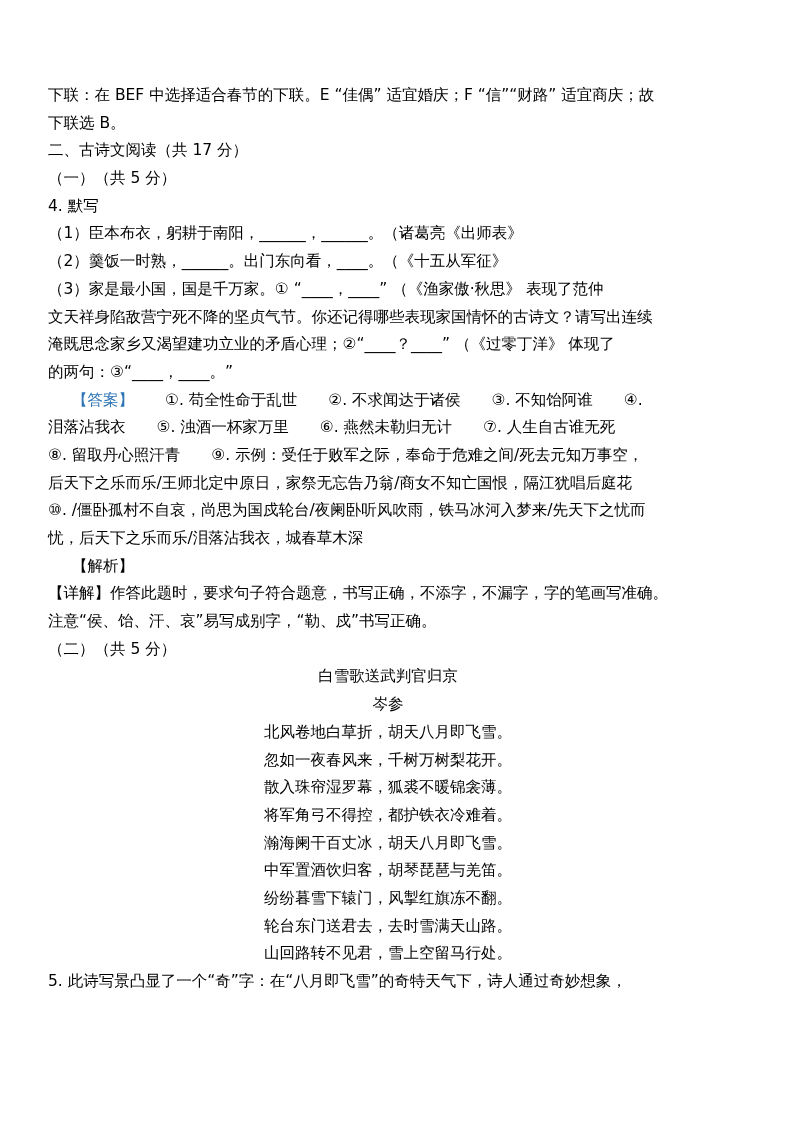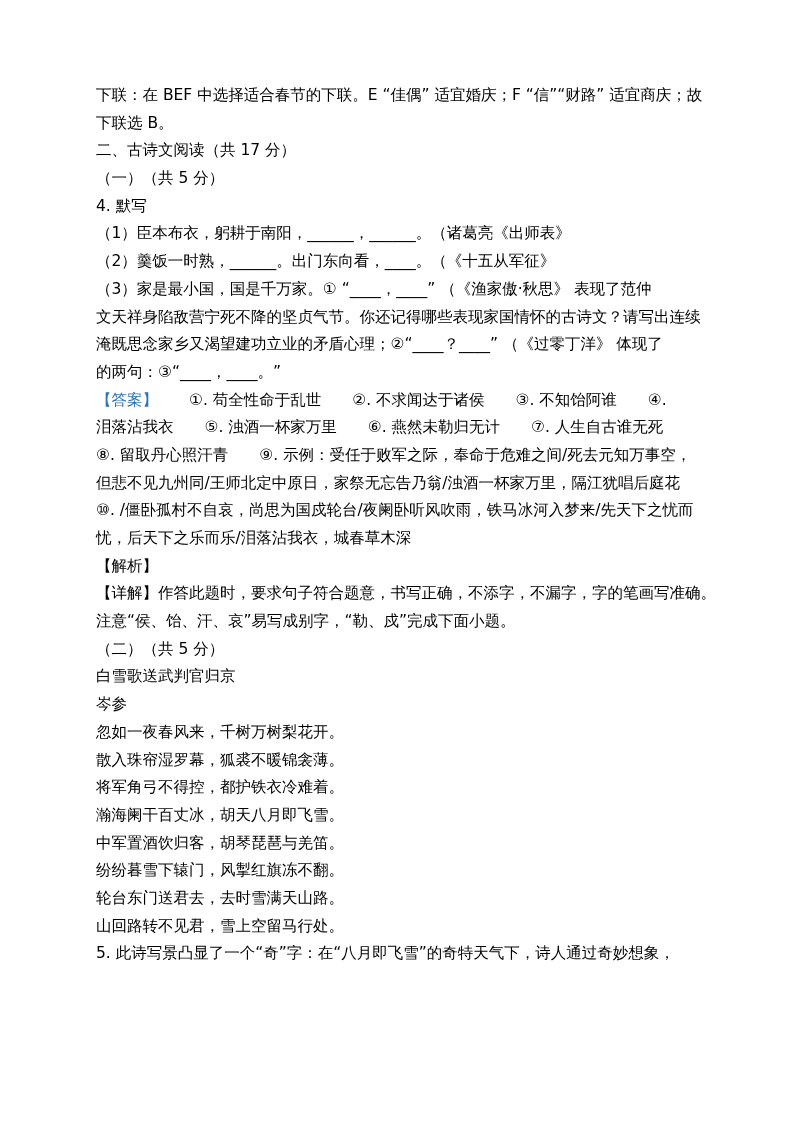--- a/index.html
+++ b/index.html
@@ -2,62 +2,63 @@
 <html><head>
 <meta charset="utf-8">
 <style>
   html, body { margin: 0; padding: 0; background: #ffffff; }
   .page {
     position: relative;
     width: 794px;
     height: 1123px;
     box-sizing: border-box;
     background: #ffffff;
-    padding: 82px 66px 0 96px;
+    padding: 82px 66px 0 48px;
     font-family: "DejaVu Sans", "Liberation Sans", sans-serif;
     font-size: 15.5px;
     line-height: 27.7px;
     color: #000000;
     overflow: hidden;
   }
   .line {
     white-space: pre-wrap;
     height: 27.7px;
     text-align: left;
   }
-  .line.center { text-align: left; }
-  .accent { color: #2e74b5; }
+  .line.center { text-align: center; }
+  .accent { color: #2e74b5; margin-left: 24px; }
 </style>
 </head>
 <body>
 
 <div class="page" id="doc-page" style="background: rgb(255, 255, 255); color: rgb(0, 0, 0);">
     <div class="line"><span>下联：在 BEF 中选择适合春节的下联。E “佳偶” 适宜婚庆；F “信”“财路” 适宜商庆；故</span></div>
     <div class="line"><span>下联选 B。</span></div>
     <div class="line"><span>二、古诗文阅读（共 17 分）</span></div>
     <div class="line"><span>（一）（共 5 分）</span></div>
     <div class="line"><span>4. 默写</span></div>
     <div class="line"><span>（1）臣本布衣，躬耕于南阳，______，______。（诸葛亮《出师表》</span></div>
     <div class="line"><span>（2）羹饭一时熟，______。出门东向看，____。（《十五从军征》</span></div>
     <div class="line"><span>（3）家是最小国，国是千万家。① “____，____” （《渔家傲·秋思》 表现了范仲</span></div>
     <div class="line"><span>文天祥身陷敌营宁死不降的坚贞气节。你还记得哪些表现家国情怀的古诗文？请写出连续</span></div>
     <div class="line"><span>淹既思念家乡又渴望建功立业的矛盾心理；②“____？____” （《过零丁洋》 体现了</span></div>
     <div class="line"><span>的两句：③“____，____。”</span></div>
     <div class="line"><span class="accent" style="color: rgb(46, 116, 181);">【答案】</span><span>　　①. 苟全性命于乱世　　②. 不求闻达于诸侯　　③. 不知饴阿谁　　④.</span></div>
     <div class="line"><span>泪落沾我衣　　⑤. 浊酒一杯家万里　　⑥. 燕然未勒归无计　　⑦. 人生自古谁无死</span></div>
     <div class="line"><span>⑧. 留取丹心照汗青　　⑨. 示例：受任于败军之际，奉命于危难之间/死去元知万事空，</span></div>
-    <div class="line"><span>但悲不见九州同/王师北定中原日，家祭无忘告乃翁/浊酒一杯家万里，隔江犹唱后庭花</span></div>
+    <div class="line"><span>后天下之乐而乐/王师北定中原日，家祭无忘告乃翁/商女不知亡国恨，隔江犹唱后庭花</span></div>
     <div class="line"><span>⑩. /僵卧孤村不自哀，尚思为国戍轮台/夜阑卧听风吹雨，铁马冰河入梦来/先天下之忧而</span></div>
     <div class="line"><span>忧，后天下之乐而乐/泪落沾我衣，城春草木深</span></div>
     <div class="line"><span class="accent" style="color: #000000;">【解析】</span></div>
     <div class="line"><span>【详解】作答此题时，要求句子符合题意，书写正确，不添字，不漏字，字的笔画写准确。</span></div>
-    <div class="line"><span>注意“侯、饴、汗、哀”易写成别字，“勒、戍”完成下面小题。</span></div>
+    <div class="line"><span>注意“侯、饴、汗、哀”易写成别字，“勒、戍”书写正确。</span></div>
     <div class="line"><span>（二）（共 5 分）</span></div>
     <div class="line center"><span>白雪歌送武判官归京</span></div>
     <div class="line center"><span>岑参</span></div>
+    <div class="line center"><span>北风卷地白草折，胡天八月即飞雪。</span></div>
     <div class="line center"><span>忽如一夜春风来，千树万树梨花开。</span></div>
     <div class="line center"><span>散入珠帘湿罗幕，狐裘不暖锦衾薄。</span></div>
     <div class="line center"><span>将军角弓不得控，都护铁衣冷难着。</span></div>
     <div class="line center"><span>瀚海阑干百丈冰，胡天八月即飞雪。</span></div>
     <div class="line center"><span>中军置酒饮归客，胡琴琵琶与羌笛。</span></div>
     <div class="line center"><span>纷纷暮雪下辕门，风掣红旗冻不翻。</span></div>
     <div class="line center"><span>轮台东门送君去，去时雪满天山路。</span></div>
     <div class="line center"><span>山回路转不见君，雪上空留马行处。</span></div>
     <div class="line"><span>5. 此诗写景凸显了一个“奇”字：在“八月即飞雪”的奇特天气下，诗人通过奇妙想象，</span></div>
   </div>

